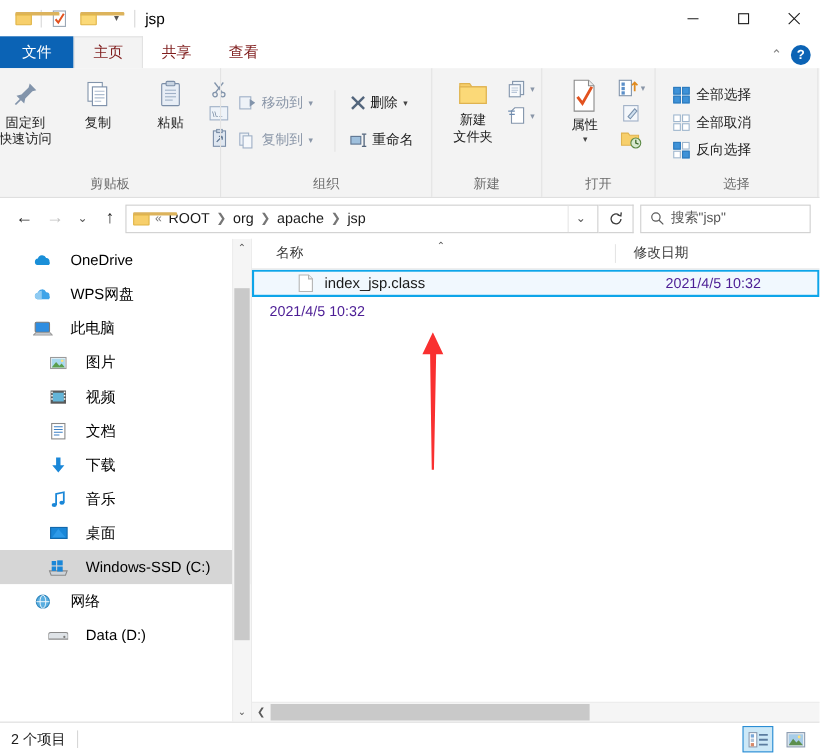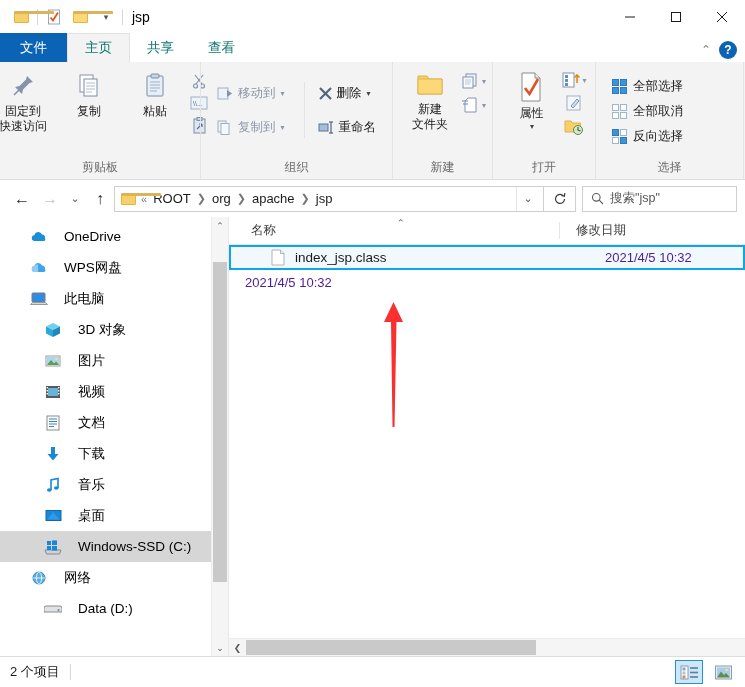--- a/index.html
+++ b/index.html
@@ -21,21 +21,21 @@
   .wbtn{width:46px;height:33px;display:flex;align-items:center;justify-content:center;}
 
   
   .folder{position:relative;width:15px;height:12px;}
   .folder .tab{position:absolute;left:0;top:0;width:6px;height:3px;background:#dcb35c;border-radius:1px 1px 0 0;}
   .folder .body{position:absolute;left:0;top:2px;width:15px;height:10px;background:#f7cf6b;border:1px solid #e0b445;box-sizing:border-box;border-radius:0 1px 1px 1px;}
   .folder.open .body{background:#fbd978;}
 
   
   .tabs{height:29px;background:#fff;display:flex;align-items:flex-end;position:relative;flex:0 0 auto;}
-  .tab{height:29px;padding:0 17px;display:flex;align-items:center;font-size:13.5px;color:#0f766e;}
+  .tab{height:29px;padding:0 17px;display:flex;align-items:center;font-size:13.5px;color:#7f1d1d;}
   .tab.file{background:#0b63b5;color:#fff;padding:0 20px;height:29px;}
   .tab.active{background:#f3f3f3;border-left:1px solid #e2e2e2;border-right:1px solid #e2e2e2;border-top:1px solid #e2e2e2;box-sizing:border-box;}
   .tabs-right{position:absolute;right:8px;bottom:3px;display:flex;align-items:center;gap:8px;}
   .help-btn{width:18px;height:18px;border-radius:50%;background:#0b63b5;color:#fff;font-size:12px;display:flex;align-items:center;justify-content:center;font-weight:bold;}
   .chev-up{color:#8a8a8a;font-size:12px;}
 
   
   .ribbon{height:117px;background:#f3f3f3;border-bottom:1px solid #dfdfdf;display:flex;position:relative;flex:0 0 auto;}
   .rgroup{position:relative;display:flex;flex-direction:column;align-items:center;justify-content:flex-start;padding-top:6px;height:117px;box-sizing:border-box;}
   .rgroup + .rgroup{border-left:1px solid #e3e3e3;}
@@ -467,30 +467,20 @@
         <div class="navitem">
           <span class="navicon">
             <svg width="18" height="16" viewBox="0 0 18 16">
                 <rect x="2" y="2" width="13" height="9" rx="1" fill="#2e8de0" stroke="#7a7a7a"></rect>
                 <path d="M0.5 13.5 h17 l-2 -2 h-13 z" fill="#d4d9de" stroke="#9a9a9a"></path>
               </svg>
           </span>
           <span>此电脑</span>
         </div>
 
-        <div class="navitem indent">
-          <span class="navicon">
-            <svg width="16" height="16" viewBox="0 0 16 16">
-                <path d="M8 1 L15 4.5 L8 8 L1 4.5 Z" fill="#6fd0f2"></path>
-                <path d="M1 4.5 L8 8 L8 15 L1 11.5 Z" fill="#2aa8d8"></path>
-                <path d="M15 4.5 L8 8 L8 15 L15 11.5 Z" fill="#1f87bd"></path>
-              </svg>
-          </span>
-          <span>3D 对象</span>
-        </div>
 
         <div class="navitem indent">
           <span class="navicon">
             <svg width="16" height="14" viewBox="0 0 16 14">
                 <rect x="1" y="2" width="14" height="10" fill="#fff" stroke="#9a9a9a"></rect>
                 <rect x="2" y="3" width="12" height="8" fill="#a8d8ee"></rect>
                 <path d="M2 11 L6 6 L9 9.5 L11 7.5 L14 11 Z" fill="#5a9e4e"></path>
                 <circle cx="11.5" cy="5" r="1.2" fill="#ffe27a"></circle>
               </svg>
           </span>

